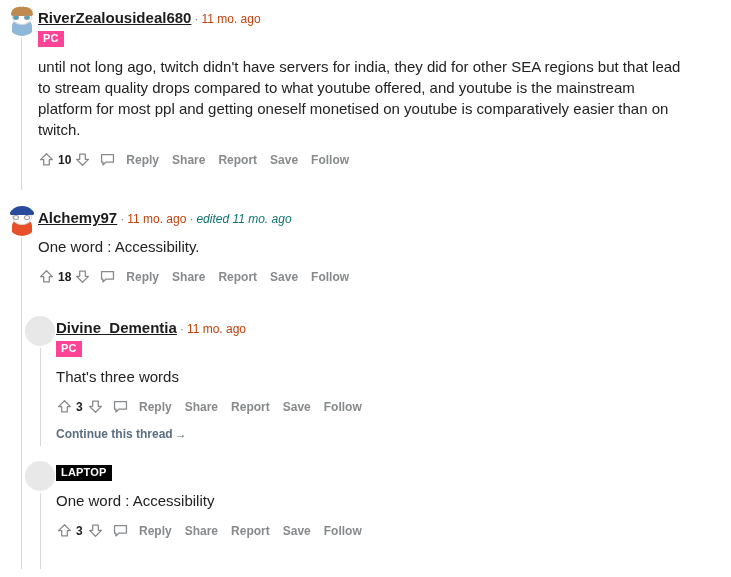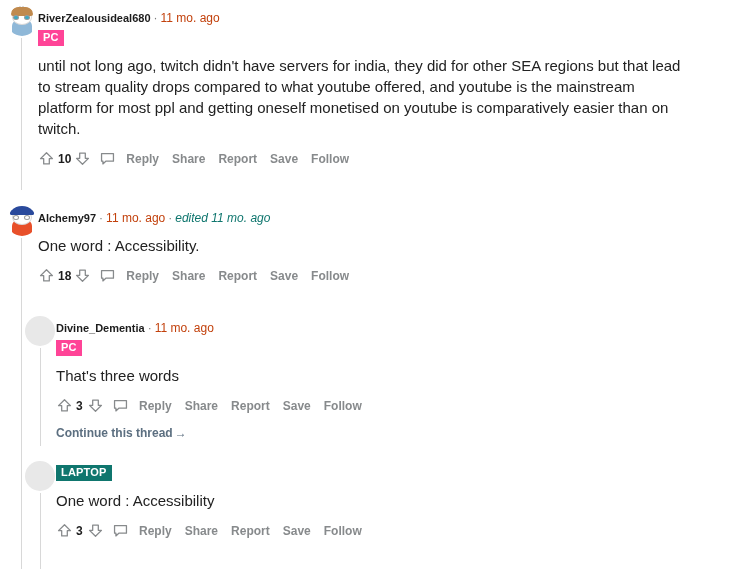--- a/index.html
+++ b/index.html
@@ -72,21 +72,22 @@
   .meta {
     font-size: 12px;
     line-height: 16px;
     color: #7c7c7c;
     white-space: nowrap;
     padding-top: 4px;
   }
   .meta .user {
     color: #1c1c1c;
     font-weight: bold;
-    font-size: 11px;
+    font-size: 15px;
+    text-decoration: underline;
   }
   .meta .dot { margin: 0 3px; color: #7c7c7c; }
   .meta .time { color: #c2410c; }
   .meta .edited { color: #0f766e; font-style: italic; }
 
   .badge {
     display: inline-block;
     margin-top: 4px;
     padding: 1px 5px 2px 5px;
     border-radius: 0;
@@ -297,21 +298,21 @@
       </div>
     </div>
   </div>
 
   <div class="comment" id="c4">
     <div class="comment-row">
       <div class="avatar-col">
         <div class="avatar placeholder"></div>
       </div>
       <div class="content-col">
-        <div><span class="badge" style="background:#0f766e;">LAPTOP</span></div>
+        <div><span class="badge" style="background:#000000;">LAPTOP</span></div>
         <div class="body-text">One word : Accessibility</div>
         <div class="actions">
           <div class="vote">
             <span>
               <svg class="arrow" viewBox="0 0 20 20" fill="none">
                   <path d="M10 3.2 L17 10.2 H13.3 V16.4 H6.7 V10.2 H3 Z" stroke="#878a8c" stroke-width="1.5" stroke-linejoin="round" fill="none"></path>
                 </svg>
             </span>
             <span class="score">3</span>
             <span>

